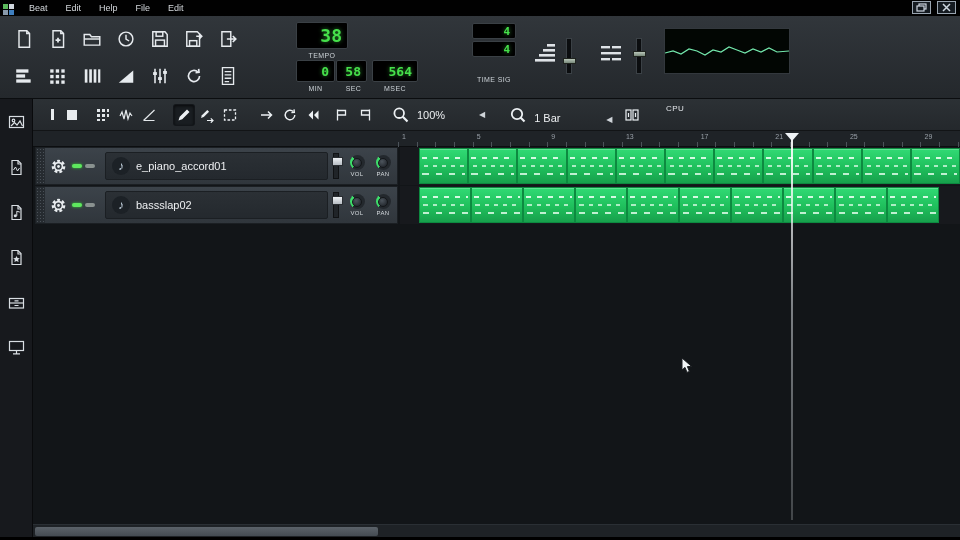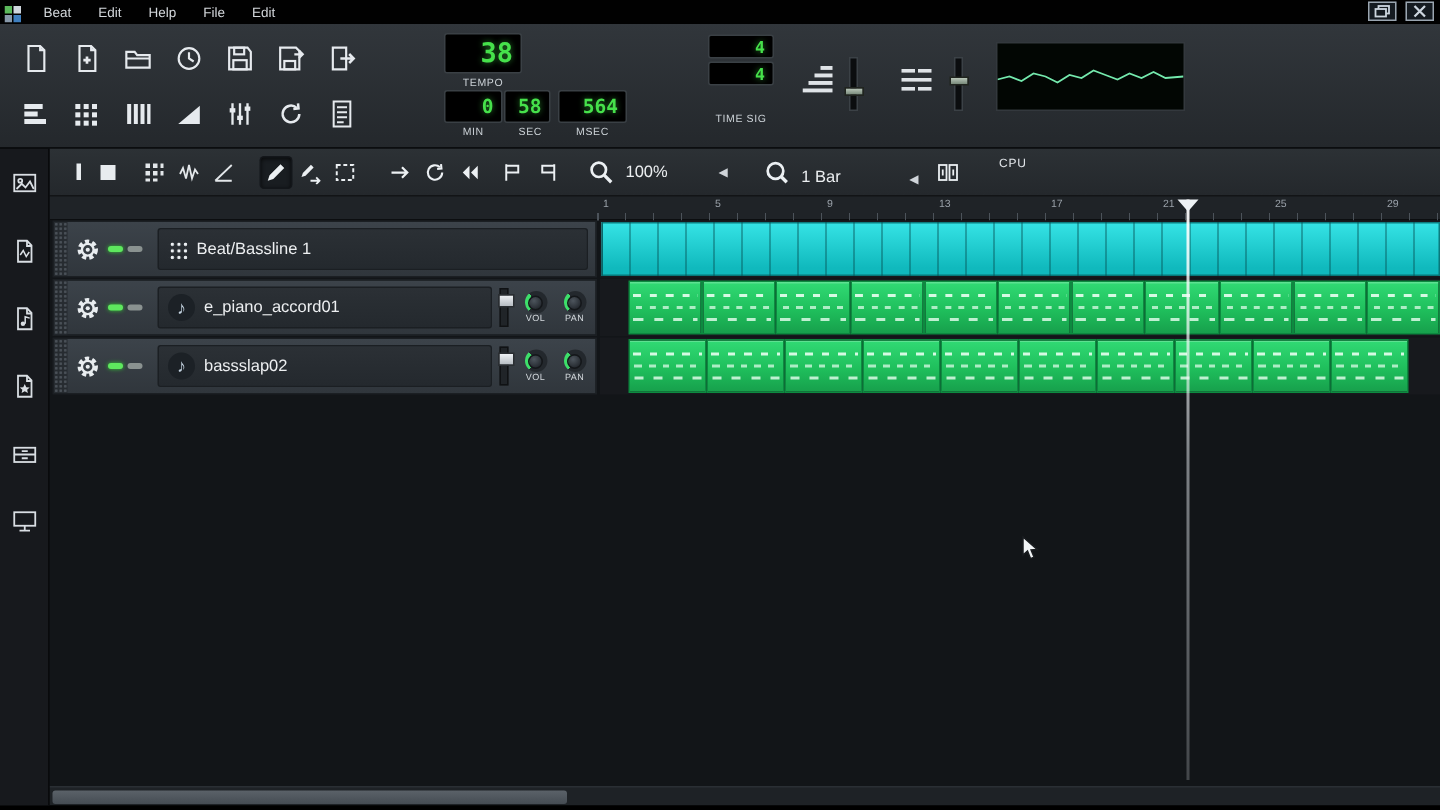--- a/index.html
+++ b/index.html
@@ -469,105 +469,82 @@
           <span class="tl-num" style="left: 227.98px;">13</span>
           <span class="tl-num" style="left: 302.64px;">17</span>
           <span class="tl-num" style="left: 377.3px;">21</span>
           <span class="tl-num" style="left: 451.96px;">25</span>
           <span class="tl-num" style="left: 526.62px;">29</span>
         </div>
     </div>
 
     <div class="tracks">
 
+
       <div class="track-row">
         <div class="track-controls">
           <div class="grip"></div>
           <div class="tc-btn">
             <svg width="17" height="17" viewBox="0 0 17 17">
               <circle cx="8.5" cy="8.5" r="5.4" fill="none" stroke="#e9edf0" stroke-width="2.8" stroke-dasharray="2.7 2"></circle>
               <circle cx="8.5" cy="8.5" r="3.9" fill="none" stroke="#e9edf0" stroke-width="1.6"></circle>
               <circle cx="8.5" cy="8.5" r="1.4" fill="#e9edf0"></circle>
             </svg>
           </div>
           <div class="leds">
             <span class="led on"></span>
             <span class="led off"></span>
           </div>
           <div class="name-btn">
-            <span class="grid-ico"></span>
-            <span class="track-name">Beat/Bassline 1</span>
+            <span class="note-badge">♪</span>
+            <span class="track-name">e_piano_accord01</span>
+          </div>
+          <div class="mini-fader"></div>
+          <div class="knob-wrap">
+            <div class="knob"></div>
+            <span class="knob-label">VOL</span>
+          </div>
+          <div class="knob-wrap">
+            <div class="knob"></div>
+            <span class="knob-label">PAN</span>
           </div>
         </div>
         <div class="track-lane">
-          <div class="pattern-bb"></div>
+          <div class="seg-wrap" style="left: 19px;">
+              <div class="seg" style="width: 49.2px;"></div>
+              <div class="seg" style="width: 49.2px;"></div>
+              <div class="seg" style="width: 49.2px;"></div>
+              <div class="seg" style="width: 49.2px;"></div>
+              <div class="seg" style="width: 49.2px;"></div>
+              <div class="seg" style="width: 49.2px;"></div>
+              <div class="seg" style="width: 49.2px;"></div>
+              <div class="seg" style="width: 49.2px;"></div>
+              <div class="seg" style="width: 49.2px;"></div>
+              <div class="seg" style="width: 49.2px;"></div>
+              <div class="seg" style="width: 49.2px;"></div>
+            </div>
         </div>
       </div>
 
       <div class="track-row">
         <div class="track-controls">
           <div class="grip"></div>
           <div class="tc-btn">
             <svg width="17" height="17" viewBox="0 0 17 17">
               <circle cx="8.5" cy="8.5" r="5.4" fill="none" stroke="#e9edf0" stroke-width="2.8" stroke-dasharray="2.7 2"></circle>
               <circle cx="8.5" cy="8.5" r="3.9" fill="none" stroke="#e9edf0" stroke-width="1.6"></circle>
               <circle cx="8.5" cy="8.5" r="1.4" fill="#e9edf0"></circle>
             </svg>
           </div>
           <div class="leds">
             <span class="led on"></span>
             <span class="led off"></span>
           </div>
           <div class="name-btn">
             <span class="note-badge">♪</span>
-            <span class="track-name">e_piano_accord01</span>
-          </div>
-          <div class="mini-fader"></div>
-          <div class="knob-wrap">
-            <div class="knob"></div>
-            <span class="knob-label">VOL</span>
-          </div>
-          <div class="knob-wrap">
-            <div class="knob"></div>
-            <span class="knob-label">PAN</span>
-          </div>
-        </div>
-        <div class="track-lane">
-          <div class="seg-wrap" style="left: 19px;">
-              <div class="seg" style="width: 49.2px;"></div>
-              <div class="seg" style="width: 49.2px;"></div>
-              <div class="seg" style="width: 49.2px;"></div>
-              <div class="seg" style="width: 49.2px;"></div>
-              <div class="seg" style="width: 49.2px;"></div>
-              <div class="seg" style="width: 49.2px;"></div>
-              <div class="seg" style="width: 49.2px;"></div>
-              <div class="seg" style="width: 49.2px;"></div>
-              <div class="seg" style="width: 49.2px;"></div>
-              <div class="seg" style="width: 49.2px;"></div>
-              <div class="seg" style="width: 49.2px;"></div>
-            </div>
-        </div>
-      </div>
-
-      <div class="track-row">
-        <div class="track-controls">
-          <div class="grip"></div>
-          <div class="tc-btn">
-            <svg width="17" height="17" viewBox="0 0 17 17">
-              <circle cx="8.5" cy="8.5" r="5.4" fill="none" stroke="#e9edf0" stroke-width="2.8" stroke-dasharray="2.7 2"></circle>
-              <circle cx="8.5" cy="8.5" r="3.9" fill="none" stroke="#e9edf0" stroke-width="1.6"></circle>
-              <circle cx="8.5" cy="8.5" r="1.4" fill="#e9edf0"></circle>
-            </svg>
-          </div>
-          <div class="leds">
-            <span class="led on"></span>
-            <span class="led off"></span>
-          </div>
-          <div class="name-btn">
-            <span class="note-badge">♪</span>
             <span class="track-name">bassslap02</span>
           </div>
           <div class="mini-fader"></div>
           <div class="knob-wrap">
             <div class="knob"></div>
             <span class="knob-label">VOL</span>
           </div>
           <div class="knob-wrap">
             <div class="knob"></div>
             <span class="knob-label">PAN</span>

